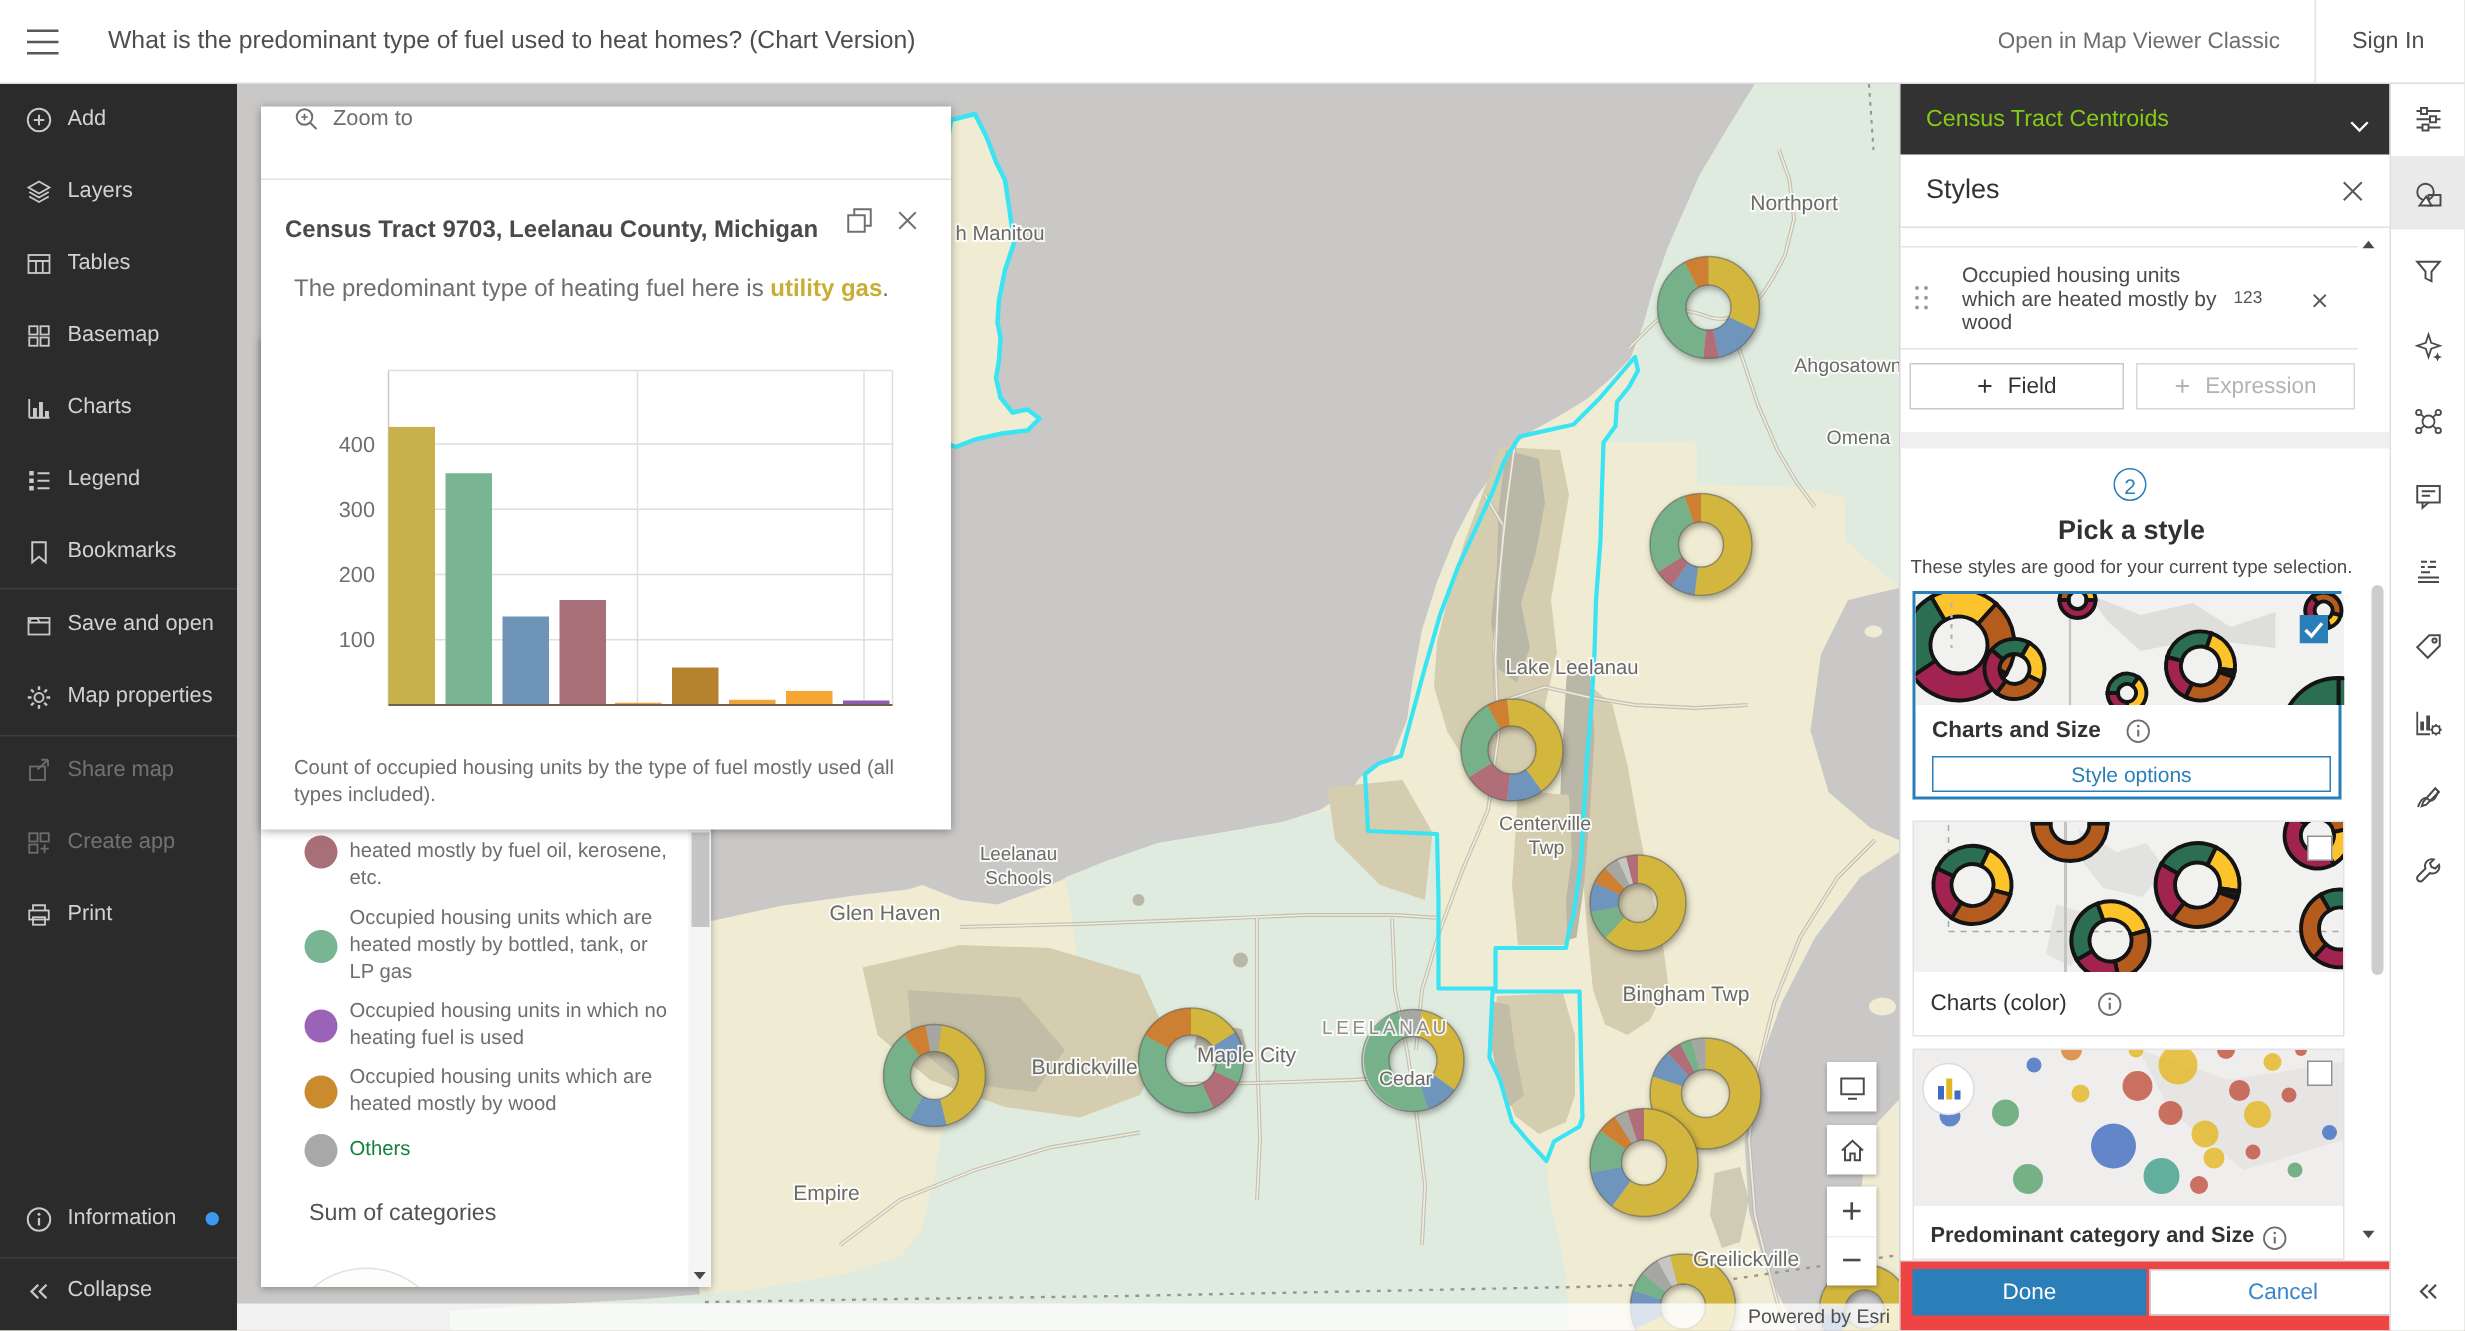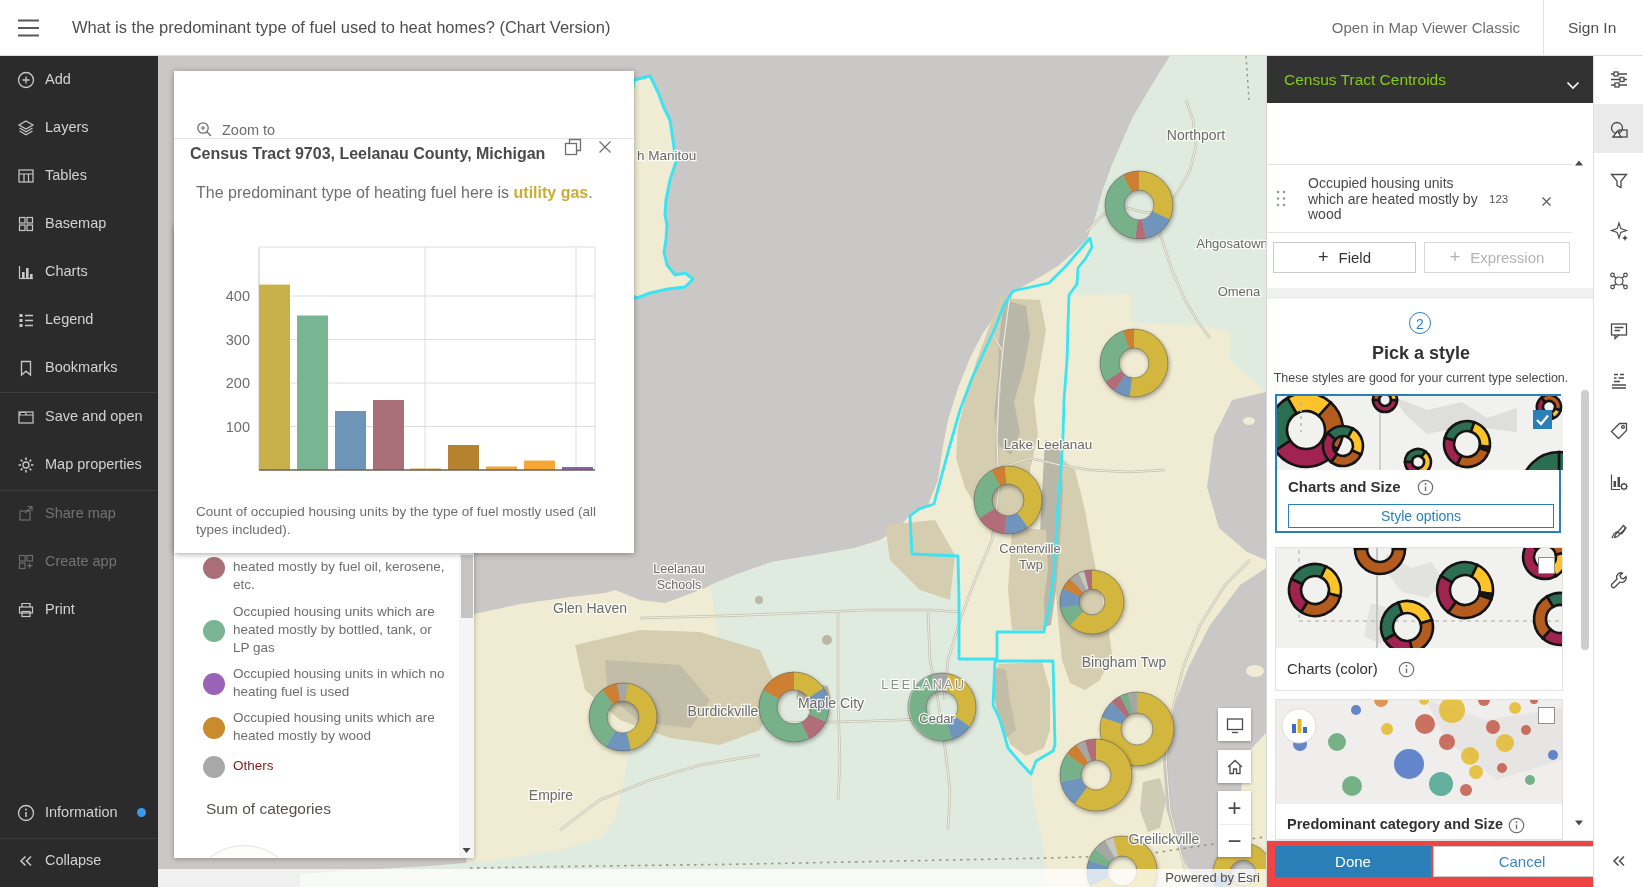--- a/index.html
+++ b/index.html
@@ -345,35 +345,35 @@
       <div style="position:absolute;left:59px;top:379px;font-size:13.5px;color:#6e6e6e;white-space:nowrap">Occupied housing units which are</div>
       <div style="position:absolute;left:59px;top:397px;font-size:13.5px;color:#6e6e6e;white-space:nowrap">heated mostly by bottled, tank, or</div>
       <div style="position:absolute;left:59px;top:415px;font-size:13.5px;color:#6e6e6e;white-space:nowrap">LP gas</div>
     <span style="position:absolute;left:29px;top:448px;width:22px;height:22px;border-radius:50%;background:#9b63b8"></span>
       <div style="position:absolute;left:59px;top:441px;font-size:13.5px;color:#6e6e6e;white-space:nowrap">Occupied housing units in which no</div>
       <div style="position:absolute;left:59px;top:459px;font-size:13.5px;color:#6e6e6e;white-space:nowrap">heating fuel is used</div>
     <span style="position:absolute;left:29px;top:492px;width:22px;height:22px;border-radius:50%;background:#c98b2e"></span>
       <div style="position:absolute;left:59px;top:485px;font-size:13.5px;color:#6e6e6e;white-space:nowrap">Occupied housing units which are</div>
       <div style="position:absolute;left:59px;top:503px;font-size:13.5px;color:#6e6e6e;white-space:nowrap">heated mostly by wood</div>
     <span style="position:absolute;left:29px;top:531px;width:22px;height:22px;border-radius:50%;background:#a8a8a8"></span>
-      <div style="position:absolute;left:59px;top:533px;font-size:13.5px;color:#7f1d1d;white-space:nowrap">Others</div>
+      <div style="position:absolute;left:59px;top:533px;font-size:13.5px;color:#15803d;white-space:nowrap">Others</div>
     <div style="position:absolute;left:32px;top:575px;font-size:15.5px;color:#55524e">Sum of categories</div>
     <div style="position:absolute;left:15px;top:620px;width:110px;height:110px;border-radius:50%;border:1px solid #e2e2e2;background:#fdfdfc"></div>
     <div style="position:absolute;right:0;top:0;width:15px;height:633px;background:#f5f5f5"></div>
     <div style="position:absolute;right:1.5px;top:330px;width:12px;height:63px;background:#c5c5c5"></div>
     <div style="position:absolute;right:0;bottom:0;width:15px;height:16px;background:#f5f5f5">
       <svg width="15" height="16" viewBox="0 0 15 16">
           <path d="M3.5 6 L11.5 6 L7.5 11 Z" fill="#4a4a4a"></path>
         </svg>
     </div>
   </div>
 </div>
 
 <div style="position:absolute;left:174px;top:71px;width:460px;height:482px;background:#fff;box-shadow:0 1px 6px rgba(0,0,0,0.35);z-index:30">
-  <div style="height:68px;border-bottom:1px solid #e3e3e3;padding-left:22px;display:flex;align-items:flex-end;font-size:14.5px;color:#6e6e6e">
+  <div style="height:49px;border-bottom:1px solid #e3e3e3;padding-left:22px;display:flex;align-items:flex-start;font-size:14.5px;color:#6e6e6e">
       <svg width="17" height="17" viewBox="0 0 17 17" style="vertical-align:-3px">
         <circle cx="7" cy="7" r="5.2" fill="none" stroke="#6e6e6e" stroke-width="1.3"></circle>
         <path d="M10.8 10.8 L15 15" stroke="#6e6e6e" stroke-width="1.3"></path>
         <path d="M7 4.8V9.2 M4.8 7H9.2" stroke="#6e6e6e" stroke-width="1.1"></path>
       </svg>
       <span style="margin-left:9px">Zoom to</span>
     </div>
   <div style="position:absolute;left:573px;top:138px"></div>
   <div style="position:absolute;right:52px;top:67px"><svg width="18" height="18" viewBox="0 0 18 18" style="">
         <rect x="1.5" y="5.5" width="11" height="11" fill="#fff" stroke="#6e6e6e" stroke-width="1.3"></rect>
@@ -414,20 +414,26 @@
   <div style="position:absolute;left:22px;top:432px;width:428px;font-size:13.5px;color:#6e6e6e;line-height:17.5px">Count of occupied housing units by the type of fuel mostly used (all types included).</div>
 </div>
 
 <div style="position:absolute;left:1266px;top:56px;width:327px;height:831px;background:#fff;border-left:1px solid #d6d6d6;z-index:40">
   <div style="position:absolute;left:0;top:0;width:327px;height:47px;background:#323232;display:flex;align-items:center">
     <span style="margin-left:17px;font-size:15.5px;color:#84cc16;font-weight:400">Census Tract Centroids</span>
     <span style="position:absolute;right:14px;top:20px"><svg width="14" height="9" viewBox="0 0 14 9" style="">
           <path d="M1.5 1.5 L7 7 L12.5 1.5" fill="none" stroke="#fff" stroke-width="1.6"></path>
         </svg></span>
   </div>
+  <div style="position:absolute;left:0;top:47px;width:327px;height:49px;border-bottom:1px solid #dfdfdf">
+    <span style="position:absolute;left:17px;top:13px;font-size:18px;color:#323232">Styles</span>
+    <span style="position:absolute;right:17px;top:16px"><svg width="17" height="17" viewBox="0 0 17 17" style="">
+          <path d="M2.5 2.5 L14.5 14.5 M14.5 2.5 L2.5 14.5" stroke="#595959" stroke-width="1.3"></path>
+        </svg></span>
+  </div>
   <div style="position:absolute;left:0;top:108px;width:305px;height:1px;background:#e3e3e3"></div>
   <div style="position:absolute;left:0;top:176px;width:305px;height:1px;background:#e3e3e3"></div>
   <div style="position:absolute;left:0;top:104px;width:308px">
     <span style="position:absolute;left:9px;top:30px"><svg width="10" height="26" viewBox="0 0 10 26" style="">
           <g fill="#9a9a9a">
             <circle cx="2" cy="2" r="1.3"></circle>
             <circle cx="2" cy="8.5" r="1.3"></circle>
             <circle cx="2" cy="15" r="1.3"></circle>
             <circle cx="8" cy="2" r="1.3"></circle>
             <circle cx="8" cy="8.5" r="1.3"></circle>

